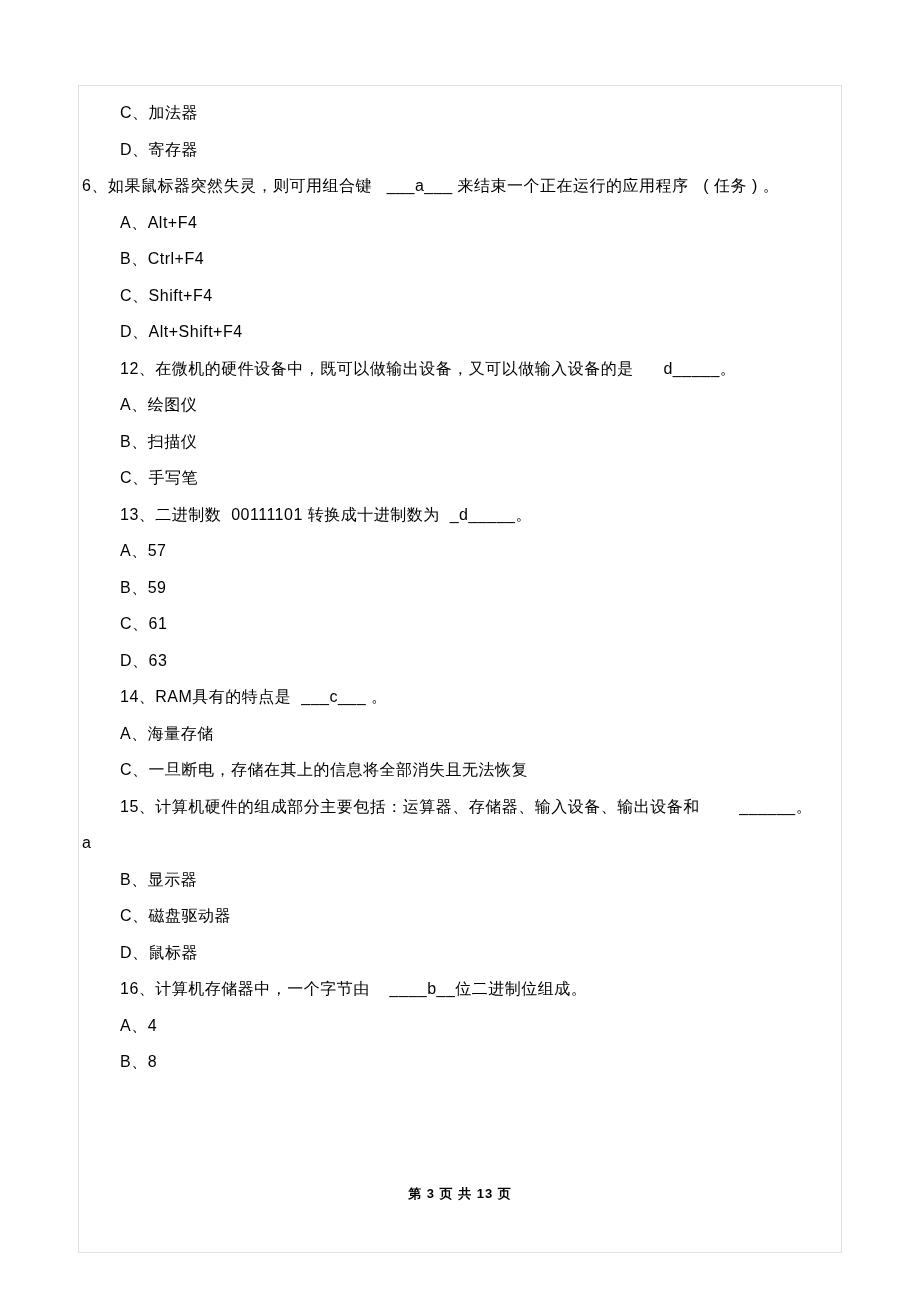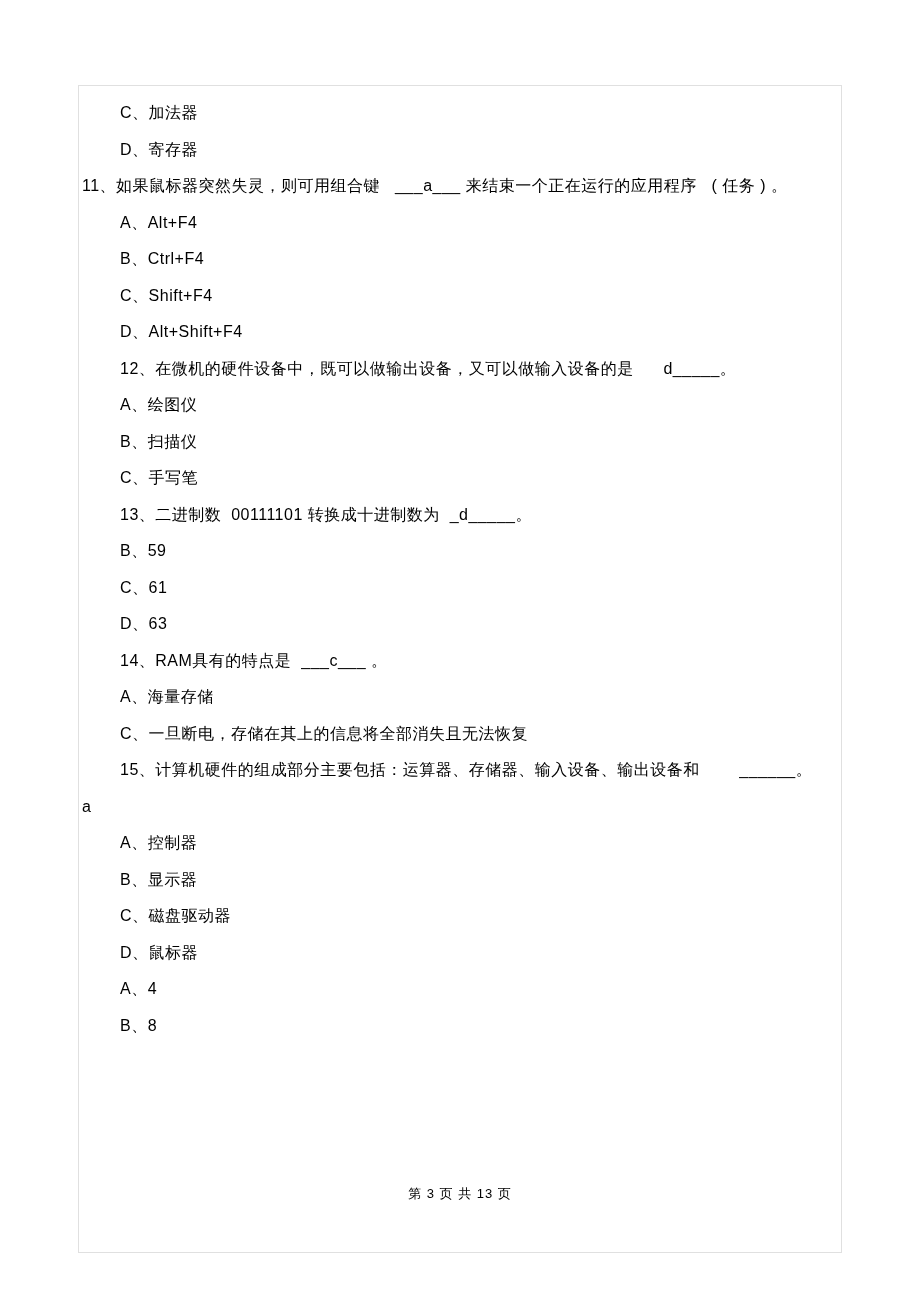--- a/index.html
+++ b/index.html
@@ -43,49 +43,51 @@
     }
     .footer {
       position: absolute;
       bottom: 100px;
       left: 0;
       right: 0;
       text-align: center;
       font-size: 13px;
       color: #000000;
       letter-spacing: 1px;
+      font-weight: bold;
     }
   </style>
 </head>
 <body>
 
 <div class="page-border"></div>
 
 <div class="content">
   <div class="line indent1">C、加法器</div>
   <div class="line indent1">D、寄存器</div>
-  <div class="line indent0">11、如果鼠标器突然失灵，则可用组合键   ___a___ 来结束一个正在运行的应用程序   ( 任务 ) 。</div>
+  <div class="line indent0">6、如果鼠标器突然失灵，则可用组合键   ___a___ 来结束一个正在运行的应用程序   ( 任务 ) 。</div>
   <div class="line indent1">A、Alt+F4</div>
   <div class="line indent1">B、Ctrl+F4</div>
   <div class="line indent1">C、Shift+F4</div>
   <div class="line indent1">D、Alt+Shift+F4</div>
   <div class="line indent1">12、在微机的硬件设备中，既可以做输出设备，又可以做输入设备的是      d_____。</div>
   <div class="line indent1">A、绘图仪</div>
   <div class="line indent1">B、扫描仪</div>
   <div class="line indent1">C、手写笔</div>
   <div class="line indent1">13、二进制数  00111101 转换成十进制数为  _d_____。</div>
+  <div class="line indent1">A、57</div>
   <div class="line indent1">B、59</div>
   <div class="line indent1">C、61</div>
   <div class="line indent1">D、63</div>
   <div class="line indent1">14、RAM具有的特点是  ___c___ 。</div>
   <div class="line indent1">A、海量存储</div>
   <div class="line indent1">C、一旦断电，存储在其上的信息将全部消失且无法恢复</div>
   <div class="line indent1">15、计算机硬件的组成部分主要包括：运算器、存储器、输入设备、输出设备和        ______。</div>
   <div class="line indent0">a</div>
-  <div class="line indent1">A、控制器</div>
   <div class="line indent1">B、显示器</div>
   <div class="line indent1">C、磁盘驱动器</div>
   <div class="line indent1">D、鼠标器</div>
+  <div class="line indent1">16、计算机存储器中，一个字节由    ____b__位二进制位组成。</div>
   <div class="line indent1">A、4</div>
   <div class="line indent1">B、8</div>
 </div>
 
 <div class="footer">第 3 页 共 13 页</div>
 
 </body></html>

